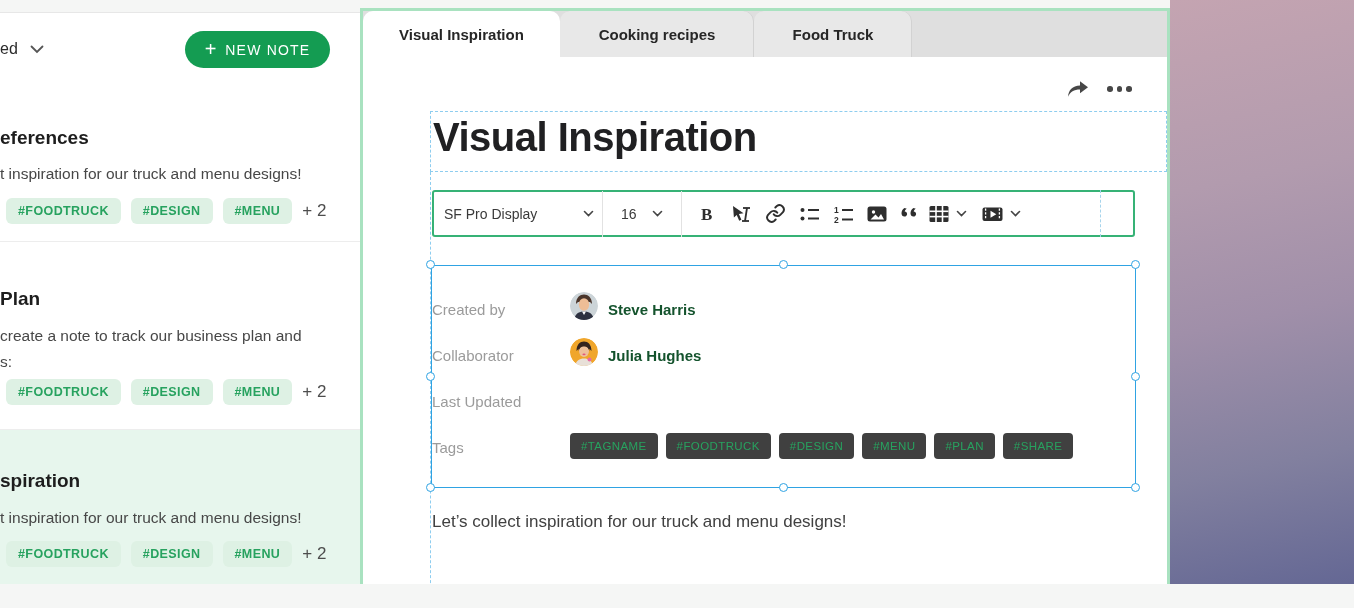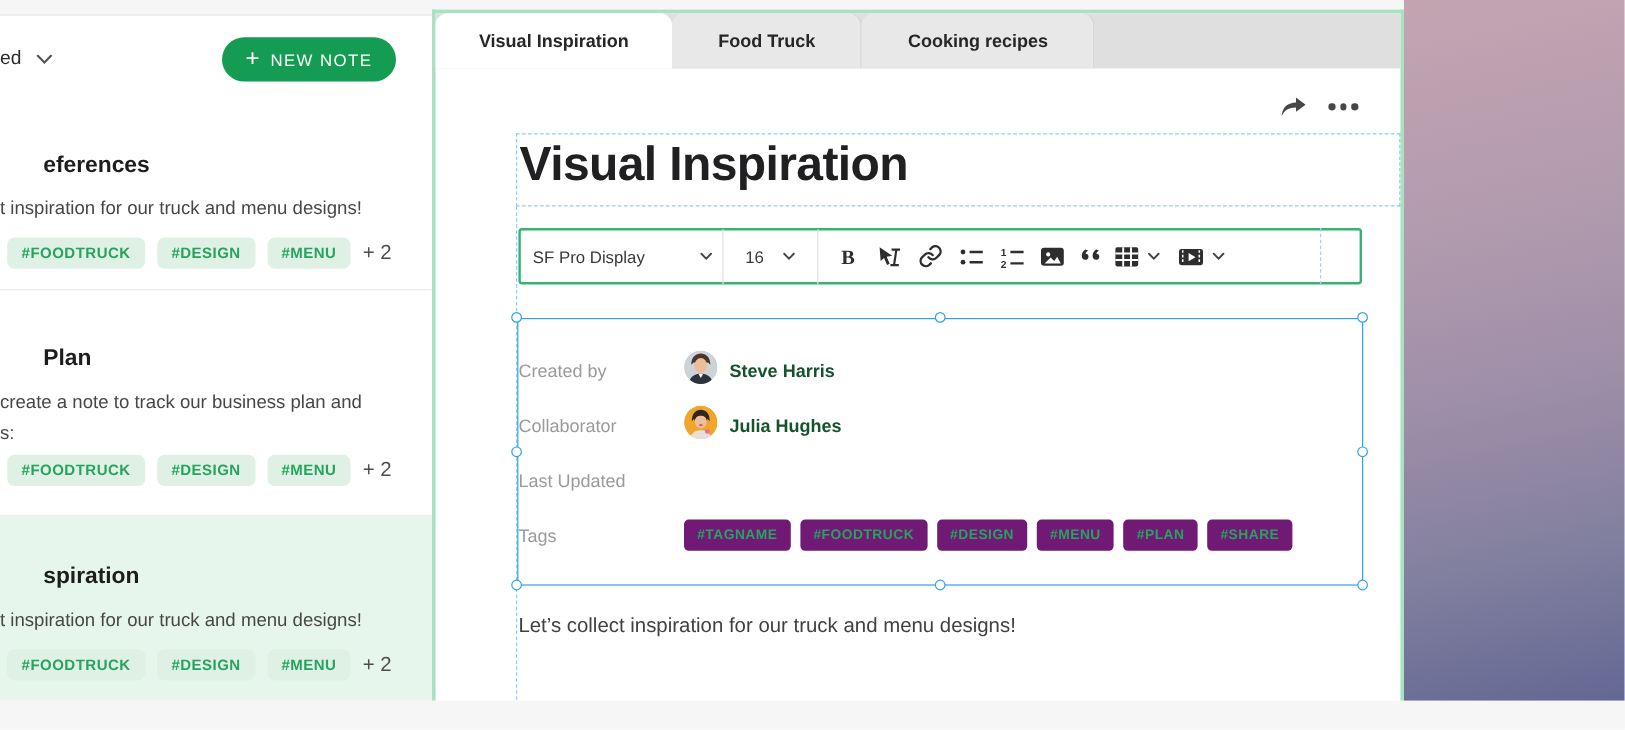--- a/index.html
+++ b/index.html
@@ -9,21 +9,21 @@
   .abs { position:absolute; }
 
   
   .sidebar { left:0; top:0; width:360px; height:608px; background:#ffffff; }
   .sb-topstrip { left:0; top:0; width:360px; height:13px; background:#f5f6f5; border-bottom:1px solid #e7e7e7; }
   .sb-filter { left:0; top:40px; font-size:16px; color:#2b2b2b; font-weight:500; display:flex; align-items:center; gap:12px; cursor:pointer; }
   .btn-new { left:185px; top:31px; width:145px; height:37px; border-radius:22px; background:#149c52;
              color:#fff; display:flex; align-items:center; justify-content:center; gap:9px; cursor:pointer; border:none; }
   .btn-new .plus { font-size:20px; font-weight:400; line-height:1; margin-top:-2px; }
   .btn-new .lbl  { font-size:14px; font-weight:normal; letter-spacing:1.2px; }
-  .note-title { left:0; font-size:19px; font-weight:bold; color:#1d1d1d; line-height:24px;padding-left:36px; }
+  .note-title { left:0; font-size:19px; font-weight:bold; color:#1d1d1d; line-height:24px; }
   .note-body  { left:0; font-size:15.5px; color:#474747; line-height:26px; }
   .tagrow { left:6px; display:flex; align-items:center; gap:10px; }
   .pill { height:26px; line-height:26px; padding:0 12px; border-radius:6px; background:#def1e4;
           color:#27a25f; font-size:12.5px; font-weight:bold; letter-spacing:0.4px; white-space:nowrap; }
   .more { font-size:17px; color:#4d4d4d; }
   .sb-div { left:0; width:360px; height:1px; background:#ededed; }
   .sb-selected { left:0; top:430px; width:360px; height:166px; background:#e7f6ed; }
 
   
   .panel-frame { left:360px; top:8px; width:810px; height:600px;
@@ -52,22 +52,22 @@
   .tb-dash { position:absolute; left:666px; top:-2px; height:47px; width:0; border-left:1px dashed #a6d4ec; }
 
   .sel-rect { left:431px; top:265px; width:705px; height:223px; border:1.5px solid #2fa3e3; }
   .hd { width:9px; height:9px; border-radius:50%; background:#fff; border:1.5px solid #2fa3e3; }
 
   .meta-label { left:432px; font-size:15px; color:#9b9b9b; line-height:22px; }
   .meta-name { font-size:15px; font-weight:bold; color:#14532d; line-height:22px; }
   .meta-date { left:570px; font-size:15px; color:#6e6e6e; line-height:22px; }
   .avatar { width:28px; height:28px; border-radius:50%; overflow:hidden; }
   .mtagrow { left:570px; display:flex; gap:8px; }
-  .mpill { height:26px; line-height:26px; padding:0 11px; border-radius:4px; background:#701a75;
-           color:#27a25f; font-size:11.5px; font-weight:bold; letter-spacing:0.4px; white-space:nowrap; }
+  .mpill { height:26px; line-height:26px; padding:0 11px; border-radius:4px; background:#404040;
+           color:#27a25f; font-size:11.5px; font-weight:normal; letter-spacing:0.4px; white-space:nowrap; }
 
   .body-p { left:432px; top:512px; font-size:17px; color:#414141; }
   .body-h2 { left:432px; top:557px; font-size:21.5px; font-weight:bold; color:#1b1b1b; }
 
   
   .desktop { left:1170px; top:0; width:184px; height:608px;
              background:linear-gradient(168deg,#c4a4b1 0%,#b29bae 30%,#a08fa9 52%,#82809f 75%,#5f6392 100%); }
 </style>
 </head>
 <body>
@@ -126,25 +126,25 @@
       </div>
     </div>
   </div>
 
   <div class="abs panel-frame"></div>
 
   <div class="abs tabbar">
     <div class="tab active" style="width:197px">
       <span>Visual Inspiration</span>
     </div>
+    <div class="tab inactive" style="width:194px">
+      <span>Cooking recipes</span>
+    </div>
     <div class="tab inactive" style="width:158px">
       <span>Food Truck</span>
-    </div>
-    <div class="tab inactive" style="width:194px">
-      <span>Cooking recipes</span>
     </div>
   </div>
 
   <div class="abs share-btn">
     <svg width="33" height="23" viewBox="0 0 33 23">
       <path d="M20 3.2 L28 9.3 L20 15.2 L20 11.6 C13.9 11.6 10.3 13.9 8.1 18.8 C8.5 11.6 12.4 7.8 20 7.4 Z" fill="#474747"></path>
     </svg>
   </div>
   <div class="abs dots-btn">
     <i></i>

